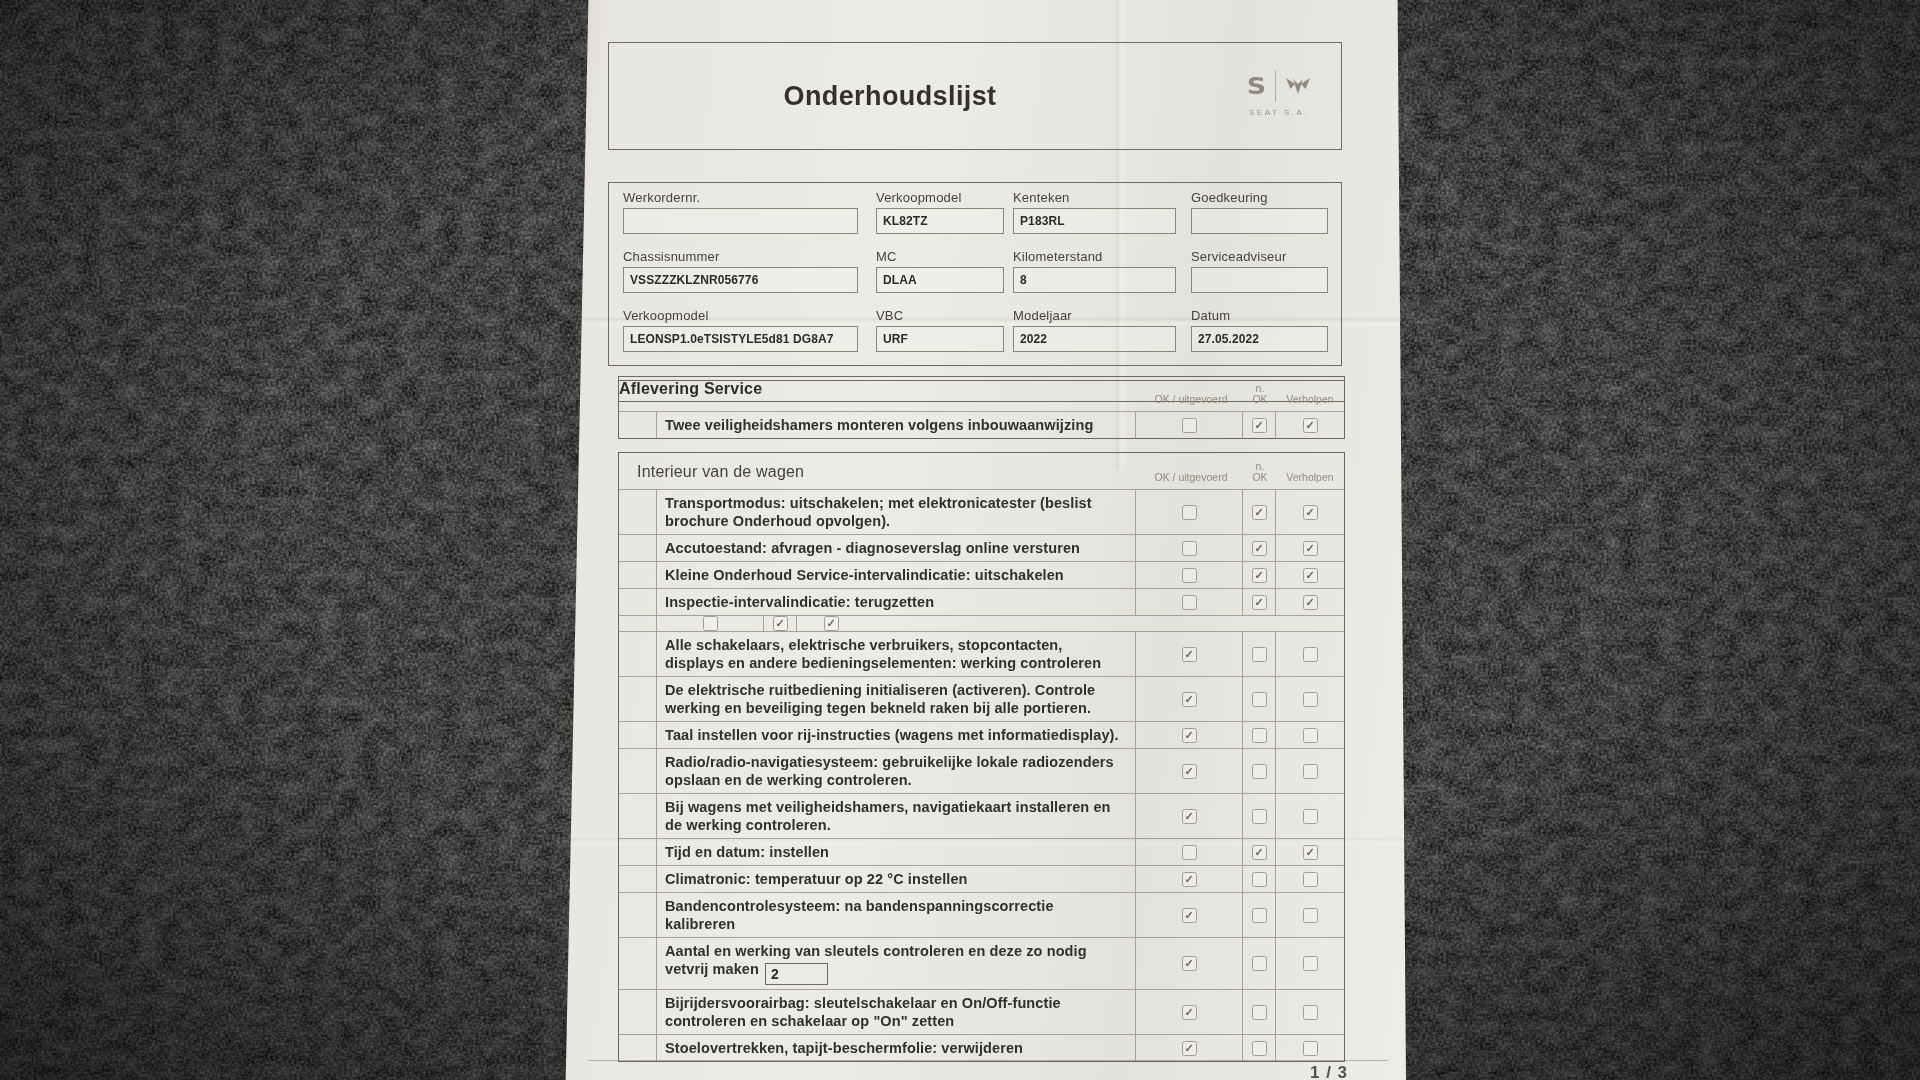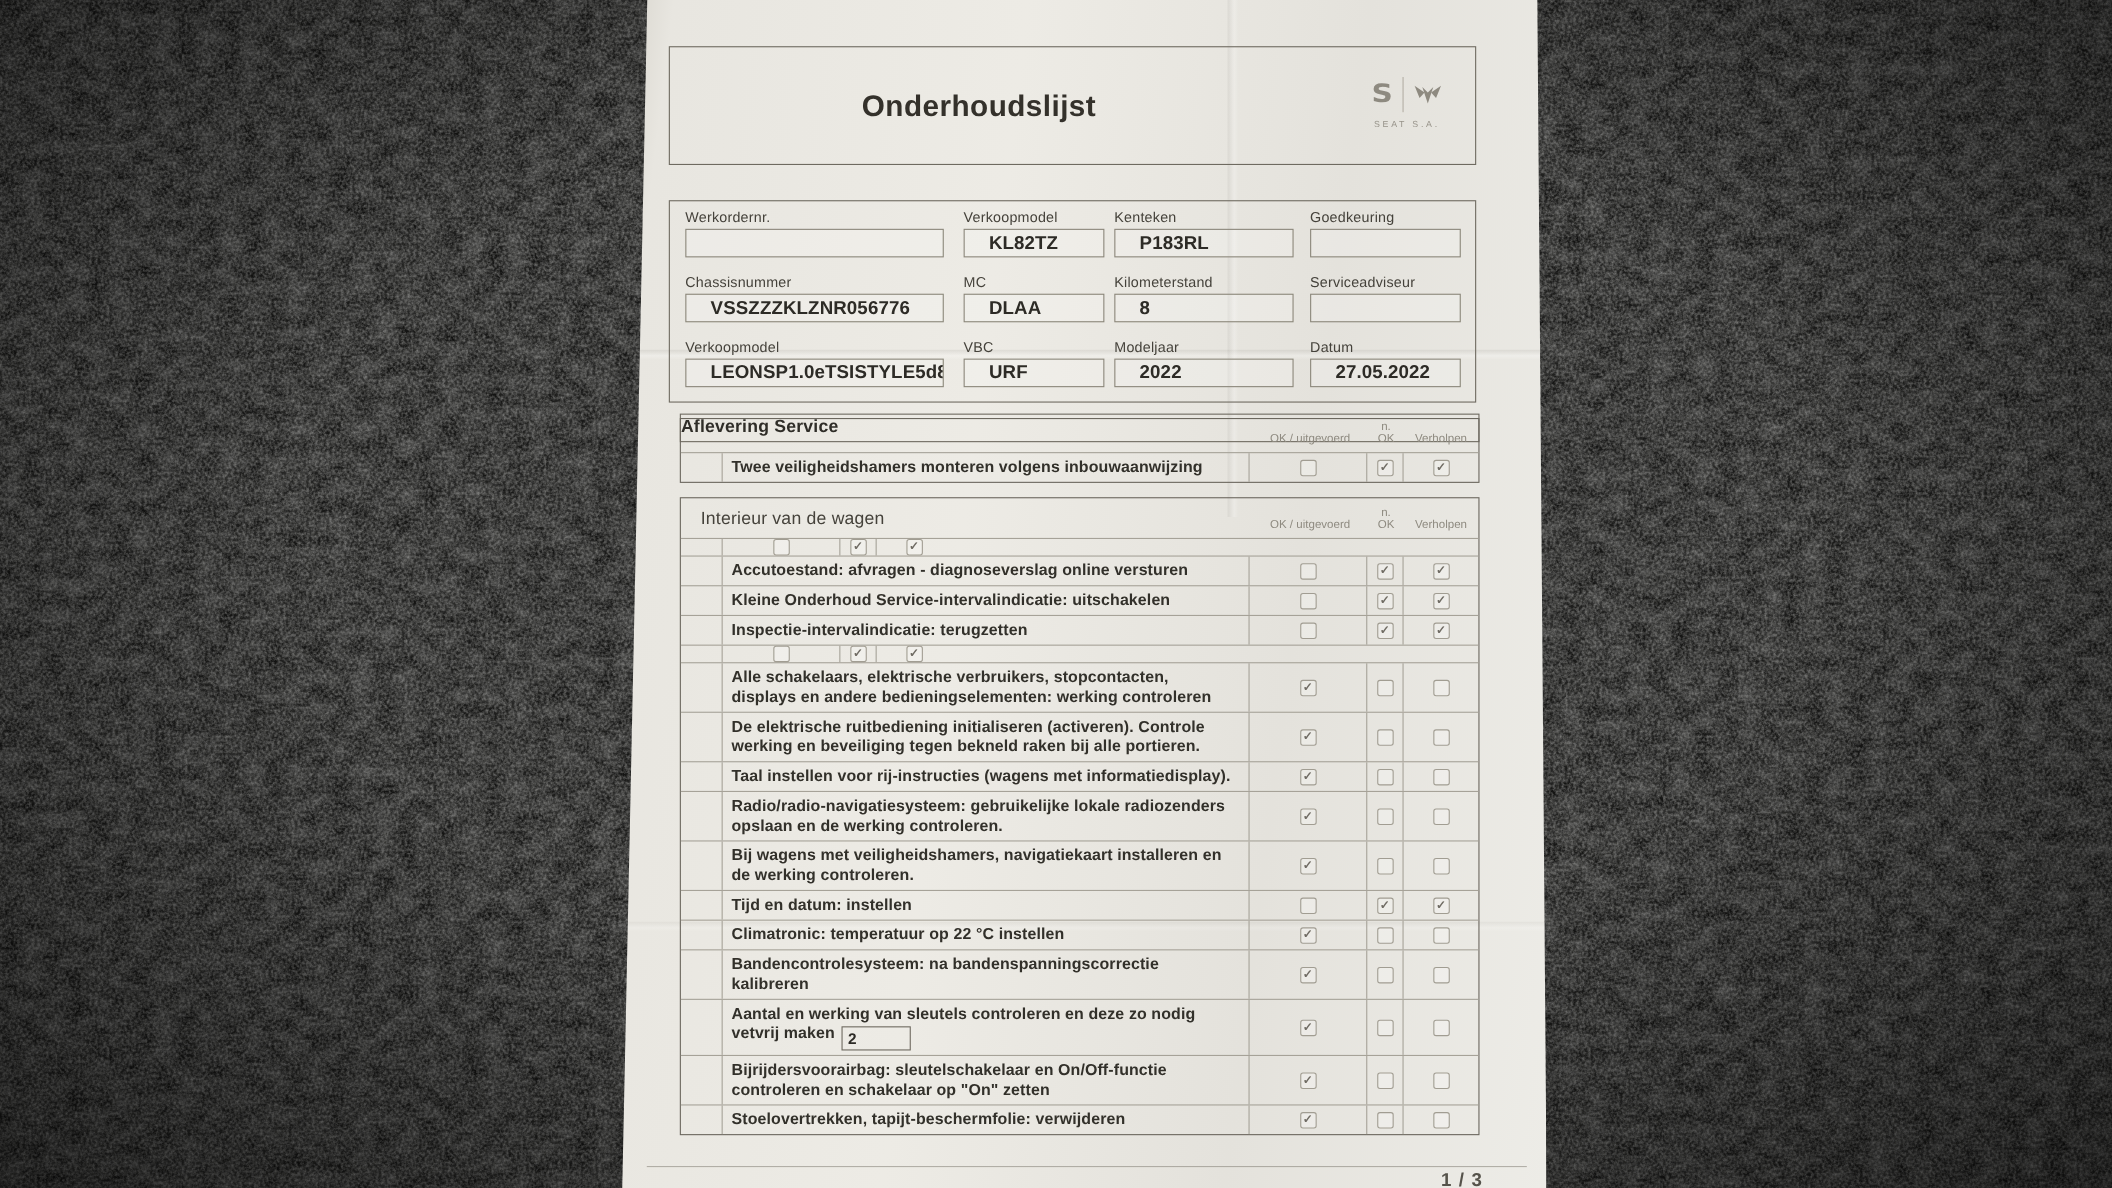--- a/index.html
+++ b/index.html
@@ -27,22 +27,22 @@
   .seat-s{font-size:27px;font-weight:bold;color:#8e8a80;font-family:"DejaVu Sans",sans-serif;
     transform:scaleY(.85);line-height:30px;}
   .logo-sep{width:1px;height:32px;background:#b3afa5;}
   .brand-name{margin-top:5px;font-size:8px;letter-spacing:2.5px;color:#97938a;}
   
   .form-box{position:absolute;left:44px;top:158px;width:732px;height:182px;
     border:1.5px solid #6e6a60;margin-top:24px;}
   .field{position:absolute;}
   .field .flabel{font-size:13px;color:#45423b;letter-spacing:.2px;margin-bottom:3px;}
   .field .fval{height:24px;border:1px solid #87836f;border-color:#8a8679;
-    background:rgba(255,255,255,.20);font-size:17px;font-weight:bold;color:#2d2b26;
-    line-height:24px;padding-left:22px;white-space:nowrap;overflow:hidden;letter-spacing:.1px;}
+    background:rgba(255,255,255,.20);font-size:12px;font-weight:bold;color:#2d2b26;
+    line-height:24px;padding-left:6px;white-space:nowrap;overflow:hidden;letter-spacing:.1px;}
   .c0{left:14px;width:235px;} .c1{left:267px;width:128px;}
   .c2{left:404px;width:163px;} .c3{left:582px;width:137px;}
   .r0{top:7px;} .r1{top:66px;} .r2{top:125px;}
   
   .bar{position:absolute;left:54px;top:352px;width:725px;height:24px;
     border:1.5px solid #6e6a60;text-align:left;line-height:24px;
     font-size:16px;font-weight:bold;color:#2f2d28;letter-spacing:.2px;margin-top:24px;}
   
   .tbl{position:absolute;left:54px;width:725px;border:1.5px solid #6b675e;}
   .tbl1{top:380px;} .tbl2{top:452px;}
@@ -203,20 +203,21 @@
         <div class="th w-ok">OK / uitgevoerd</div>
         <div class="th w-nok">
           <span>n.</span>
           <span>OK</span>
         </div>
         <div class="th w-ver">Verholpen</div>
       </div>
       <div class="rows" id="rows-1">
           <div class="row">
             <div class="gutter"></div>
+            <div class="desc"><span>Transportmodus: uitschakelen; met elektronicatester (beslist brochure Onderhoud opvolgen).</span></div>
             <div class="cell w-ok">
               <span class="cb"></span>
             </div>
             <div class="cell w-nok">
               <span class="cb">✓</span>
             </div>
             <div class="cell w-ver">
               <span class="cb">✓</span>
             </div>
           </div>

